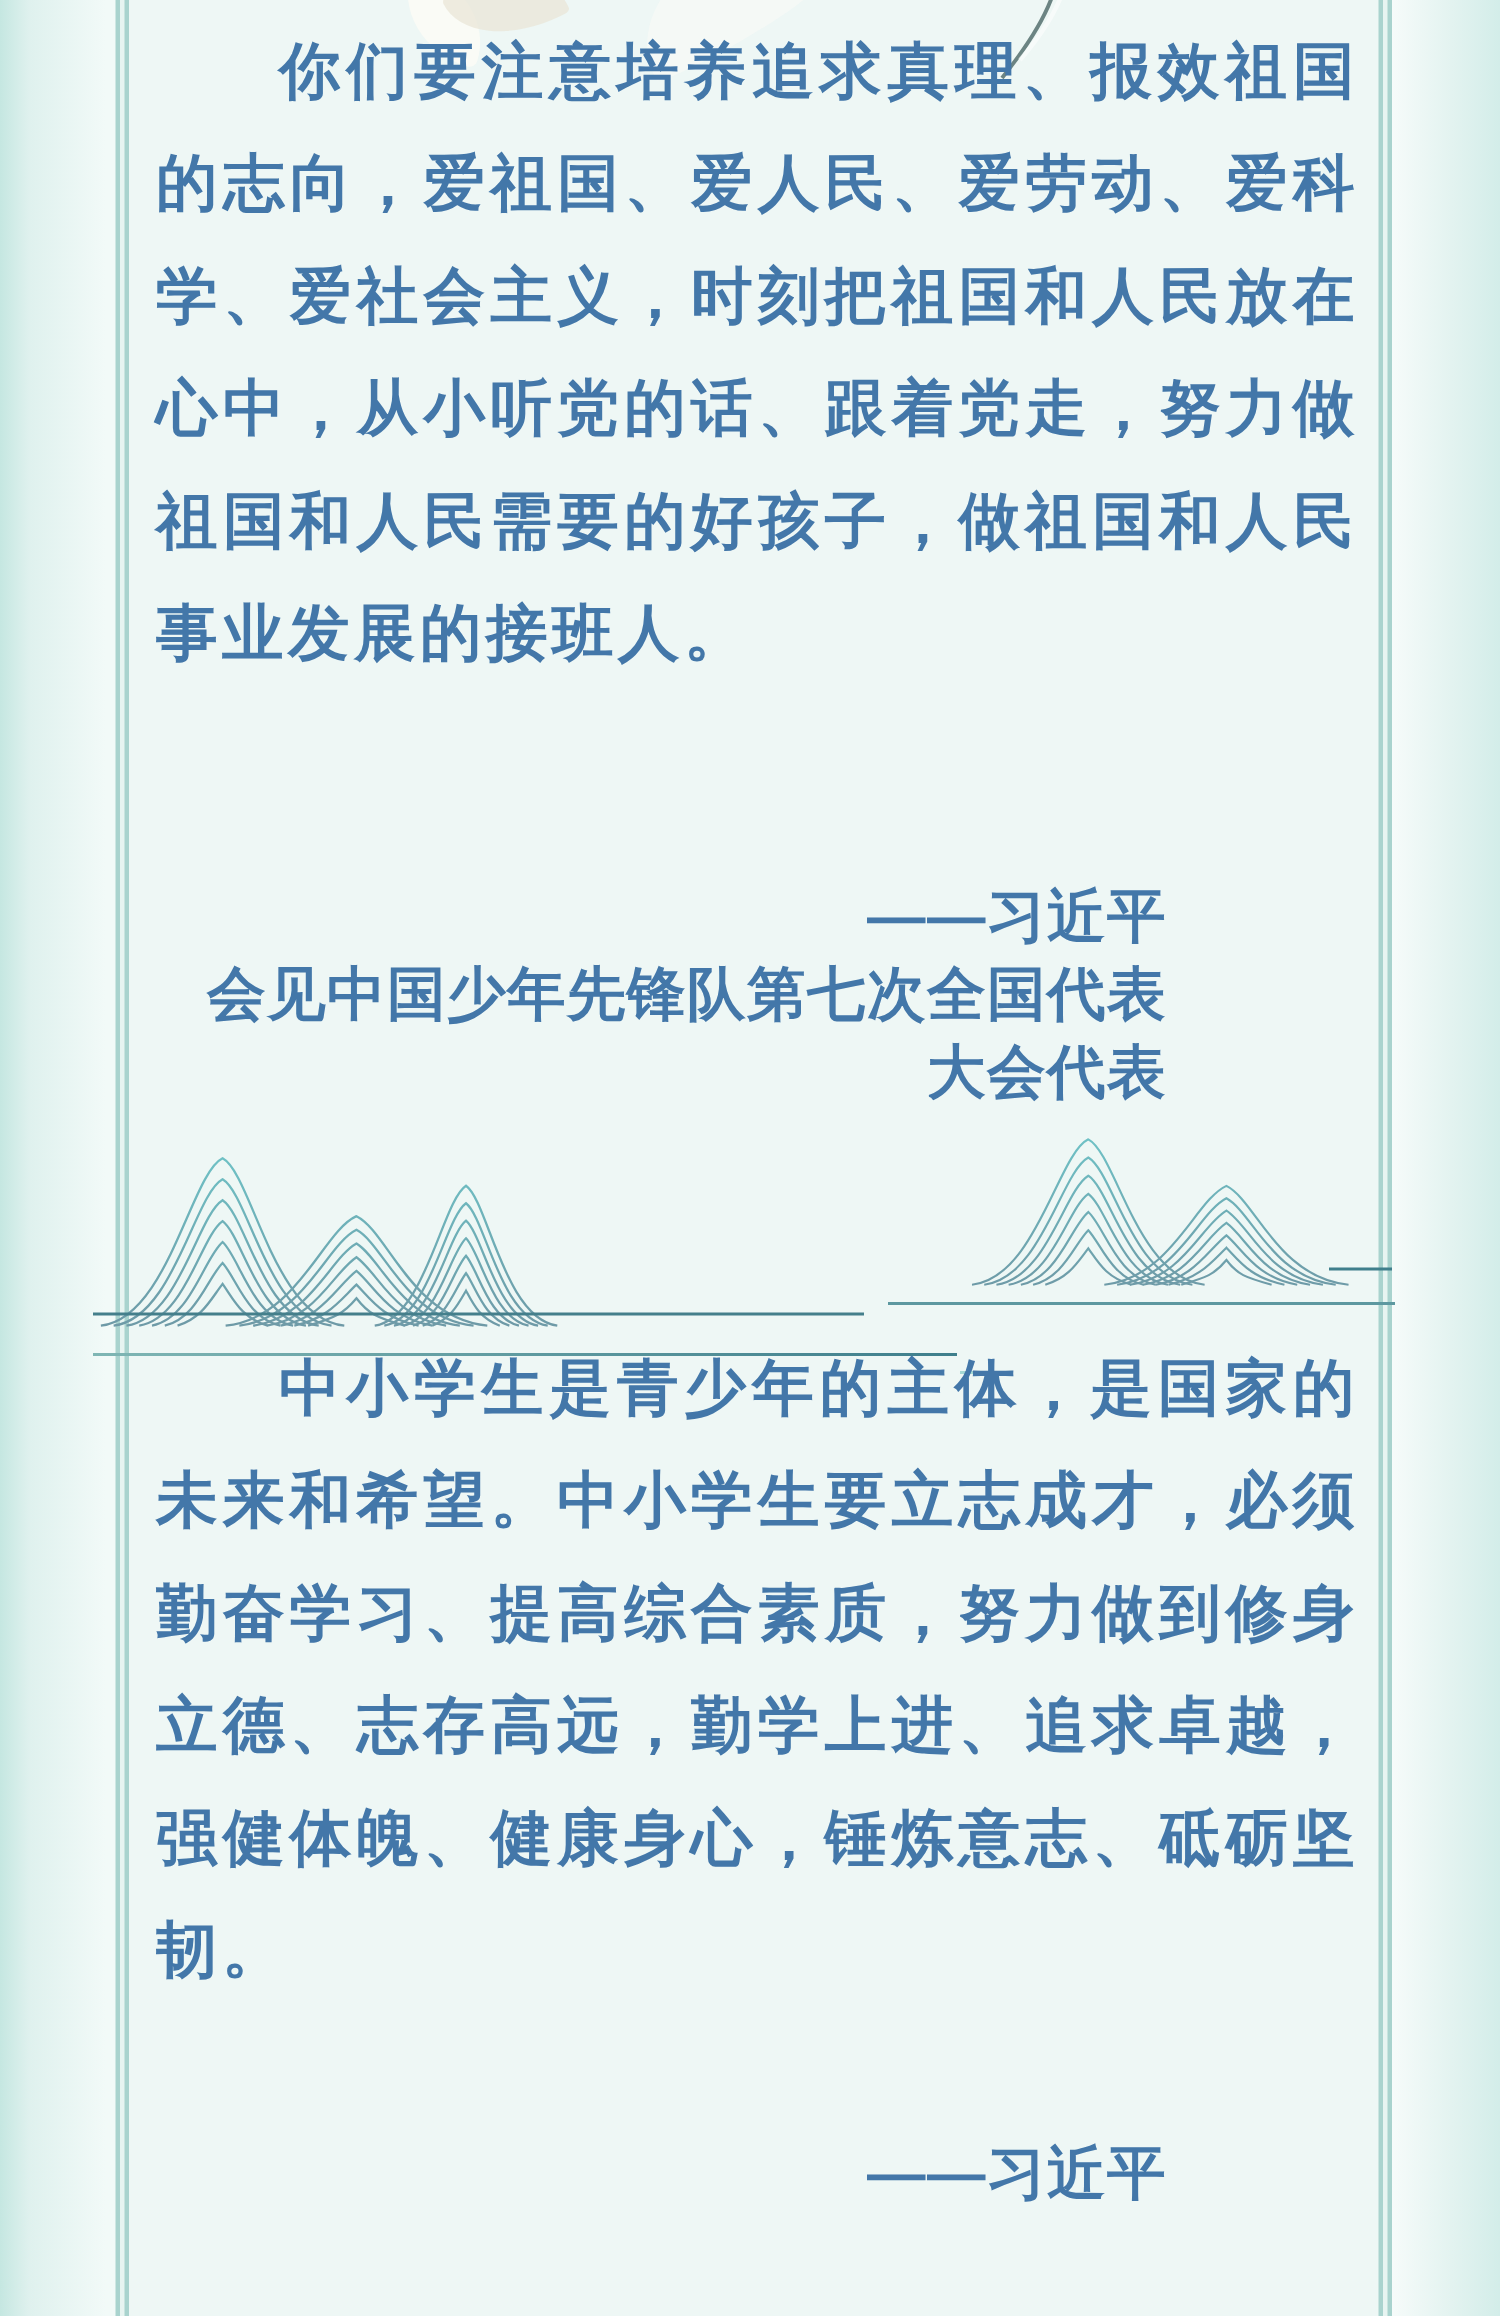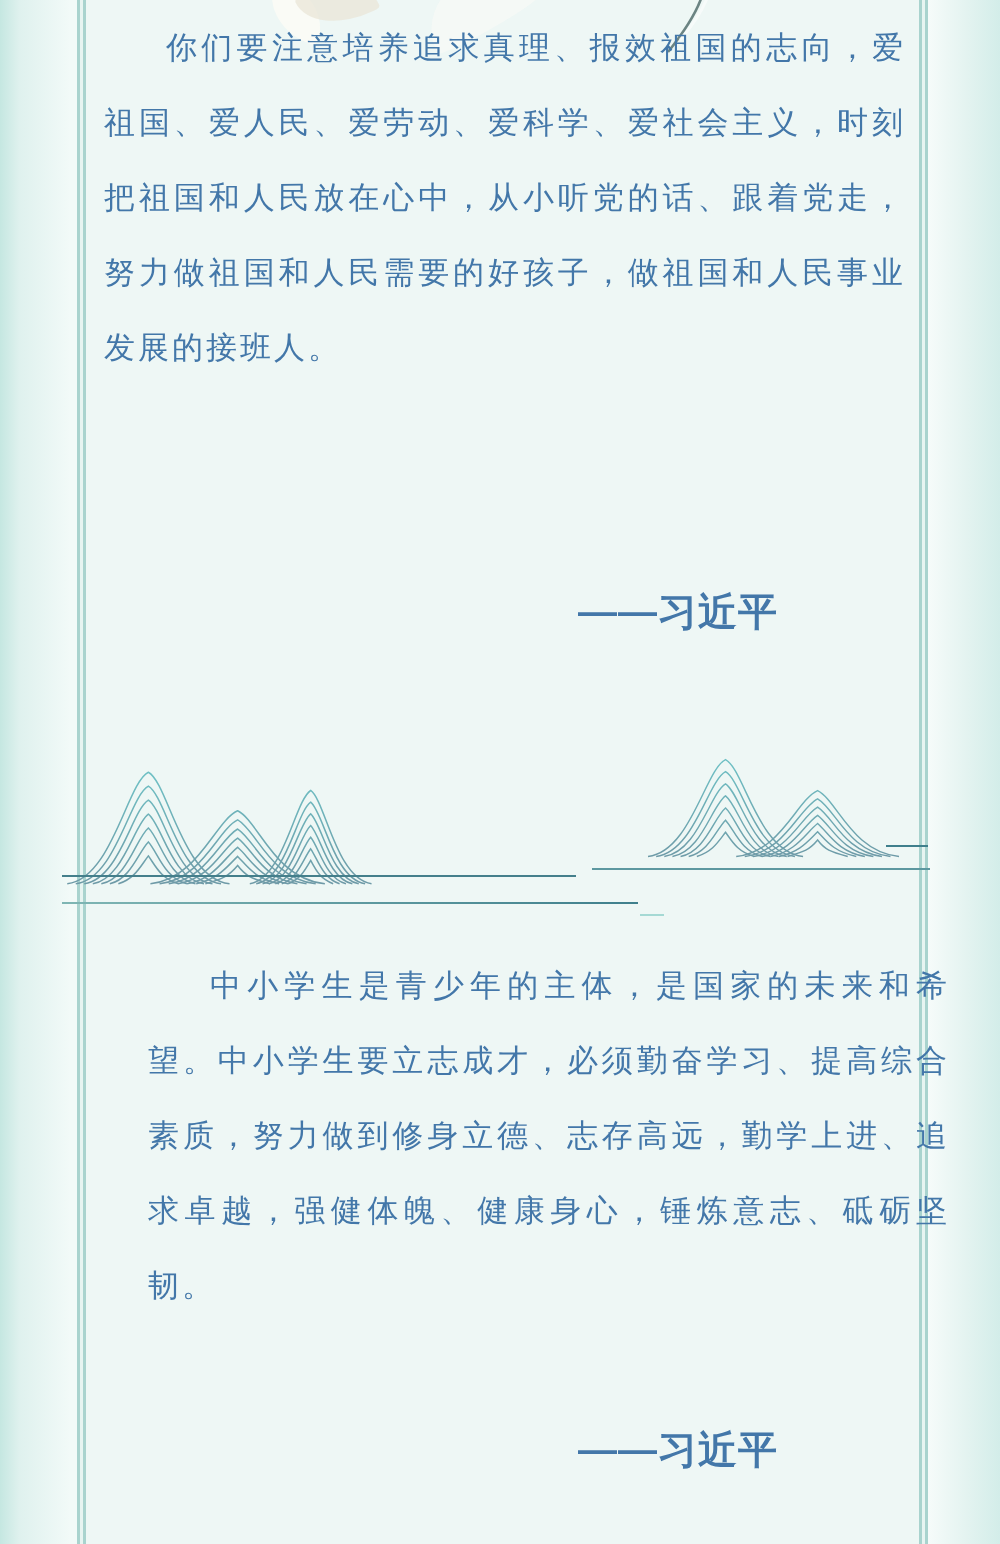--- a/index.html
+++ b/index.html
@@ -21,26 +21,26 @@
   .vline.r1{left:919px}.vline.r2{left:925px}
   
   .leaf{position:absolute;background:rgba(252,251,246,.85);}
   .leaf.a{left:266px;top:-14px;width:60px;height:52px;border-radius:8% 90% 10% 90%;transform:rotate(18deg);}
   .leaf.b{left:300px;top:-20px;width:74px;height:46px;border-radius:10% 90% 6% 90%;transform:rotate(-26deg);background:rgba(234,230,215,.75);}
   .leaf.c{left:418px;top:-26px;width:120px;height:58px;border-radius:50% 50% 50% 50%/90% 90% 10% 10%;transform:rotate(-30deg);background:rgba(250,250,247,.6);}
   .stem-svg{position:absolute;left:650px;top:0;width:70px;height:60px;}
   
   .quote{
     position:absolute;left:84px;width:838px;box-sizing:border-box;
-    padding:0 16px 0 20px;color:#4377a9;font-weight:normal;
-    font-size:31px;line-height:75px;letter-spacing:3px;
+    padding:0 16px 0 20px;color:#4377a9;font-weight:bold;
+    font-size:41px;line-height:75px;letter-spacing:3px;
     text-align:justify;text-indent:2em;
   }
   .q1{top:10px;}
-  .q2{top:948px;margin-left:44px;}
+  .q2{top:888px;}
   .attribution{
     position:absolute;left:84px;width:710px;box-sizing:border-box;
     padding:0 16px 0 20px;color:#4377a9;font-weight:bold;
     font-size:39px;line-height:52px;text-align:right;letter-spacing:1px;
   }
   .attr1{top:586px;}
   .attr2{top:1424px;}
   
   .hills{position:absolute;}
   .hills path{fill:none;stroke-width:1.5;}
@@ -70,20 +70,21 @@
 <div class="leaf b"></div>
 <div class="leaf c"></div>
 <svg class="stem-svg" viewBox="0 0 70 60">
   <path d="M52,-4 C46,14 34,32 18,52" fill="none" stroke="#55706f" stroke-width="2.6" opacity="0.85"></path>
   <path d="M58,-4 C52,12 42,26 30,40" fill="none" stroke="#ffffff" stroke-width="3" opacity="0.5"></path>
 </svg>
 
 <div class="quote q1">你们要注意培养追求真理、报效祖国的志向，爱祖国、爱人民、爱劳动、爱科学、爱社会主义，时刻把祖国和人民放在心中，从小听党的话、跟着党走，努力做祖国和人民需要的好孩子，做祖国和人民事业发展的接班人。</div>
 <div class="attribution attr1">
   <div>——习近平</div>
+  <div>会见中国少年先锋队第七次全国代表大会代表</div>
 </div>
 
 <svg class="hills hills-left" viewBox="0 0 340 140">
   <defs>
     <linearGradient id="hgL" x1="0" y1="0" x2="0" y2="140" gradientUnits="userSpaceOnUse">
       <stop offset="0" stop-color="#6fc6c9"></stop>
         <stop offset="1" stop-color="#6e95a3"></stop>
     </linearGradient>
   </defs>
   <g stroke="url(#hgL)">

